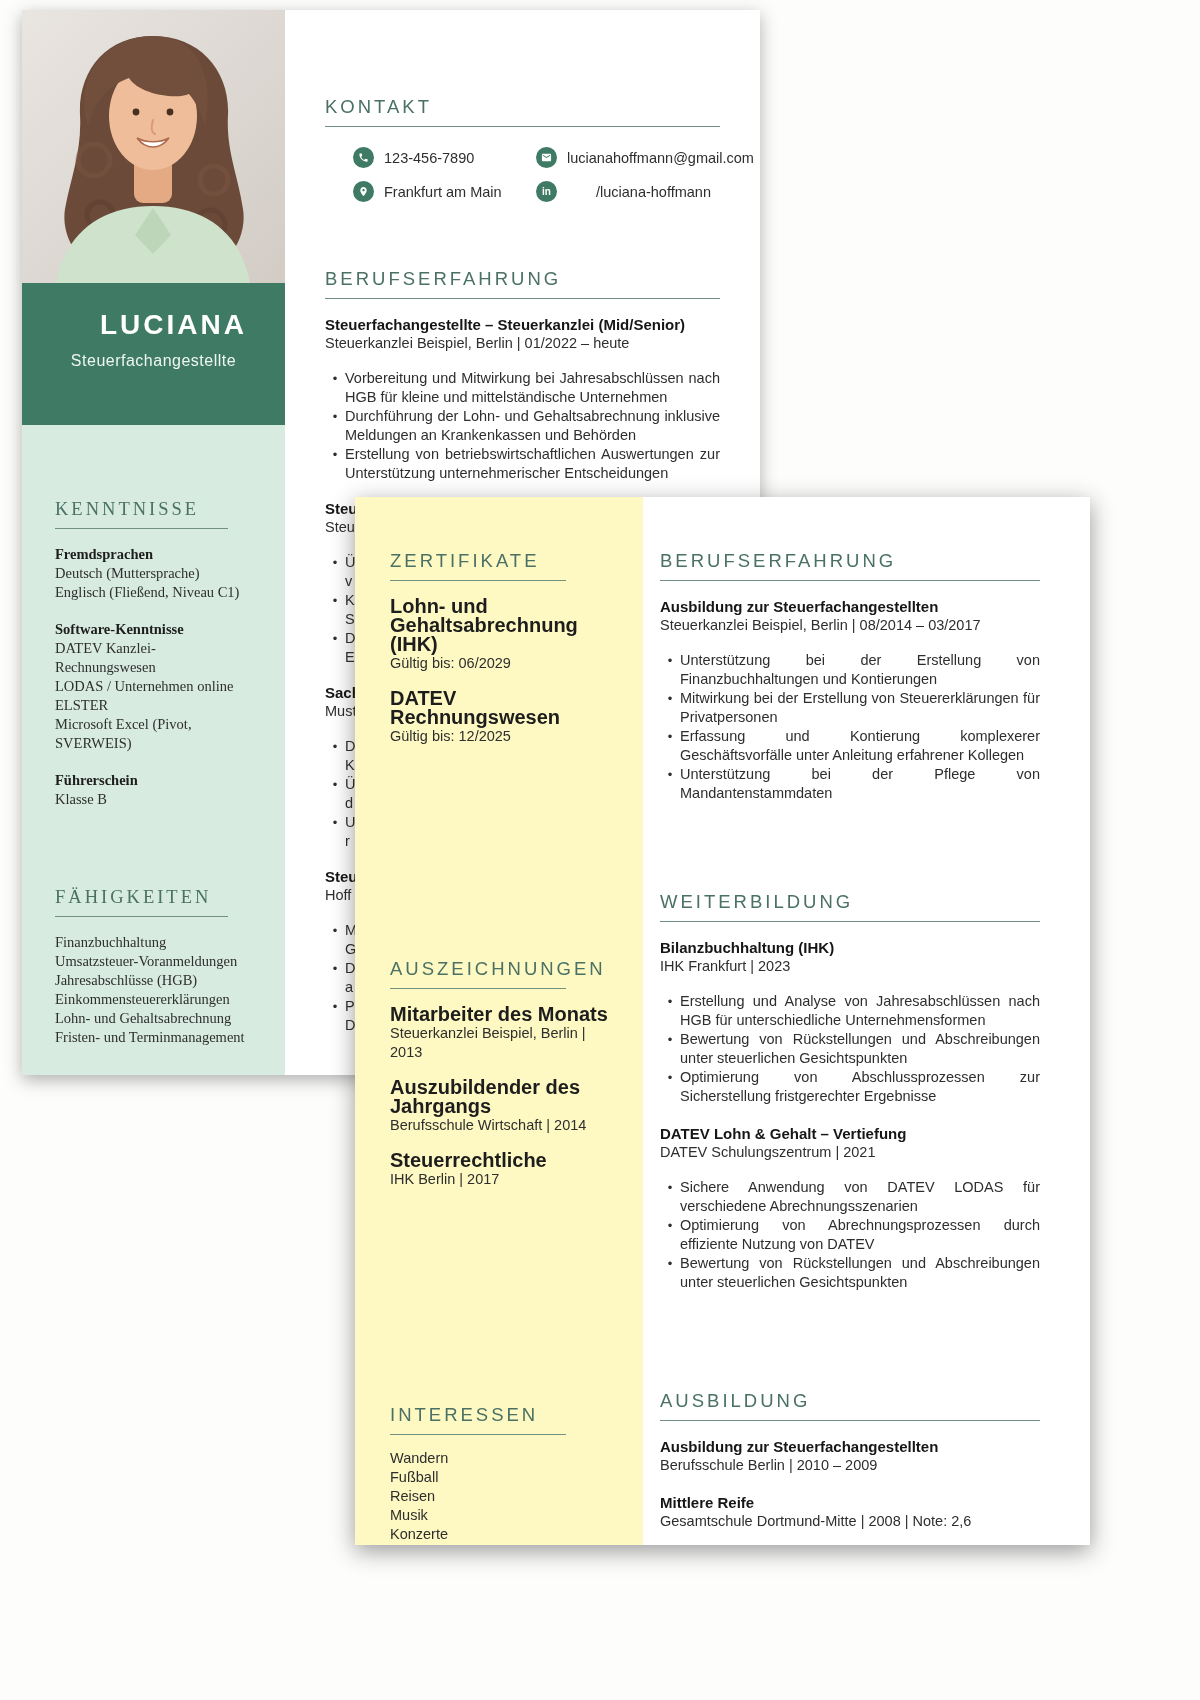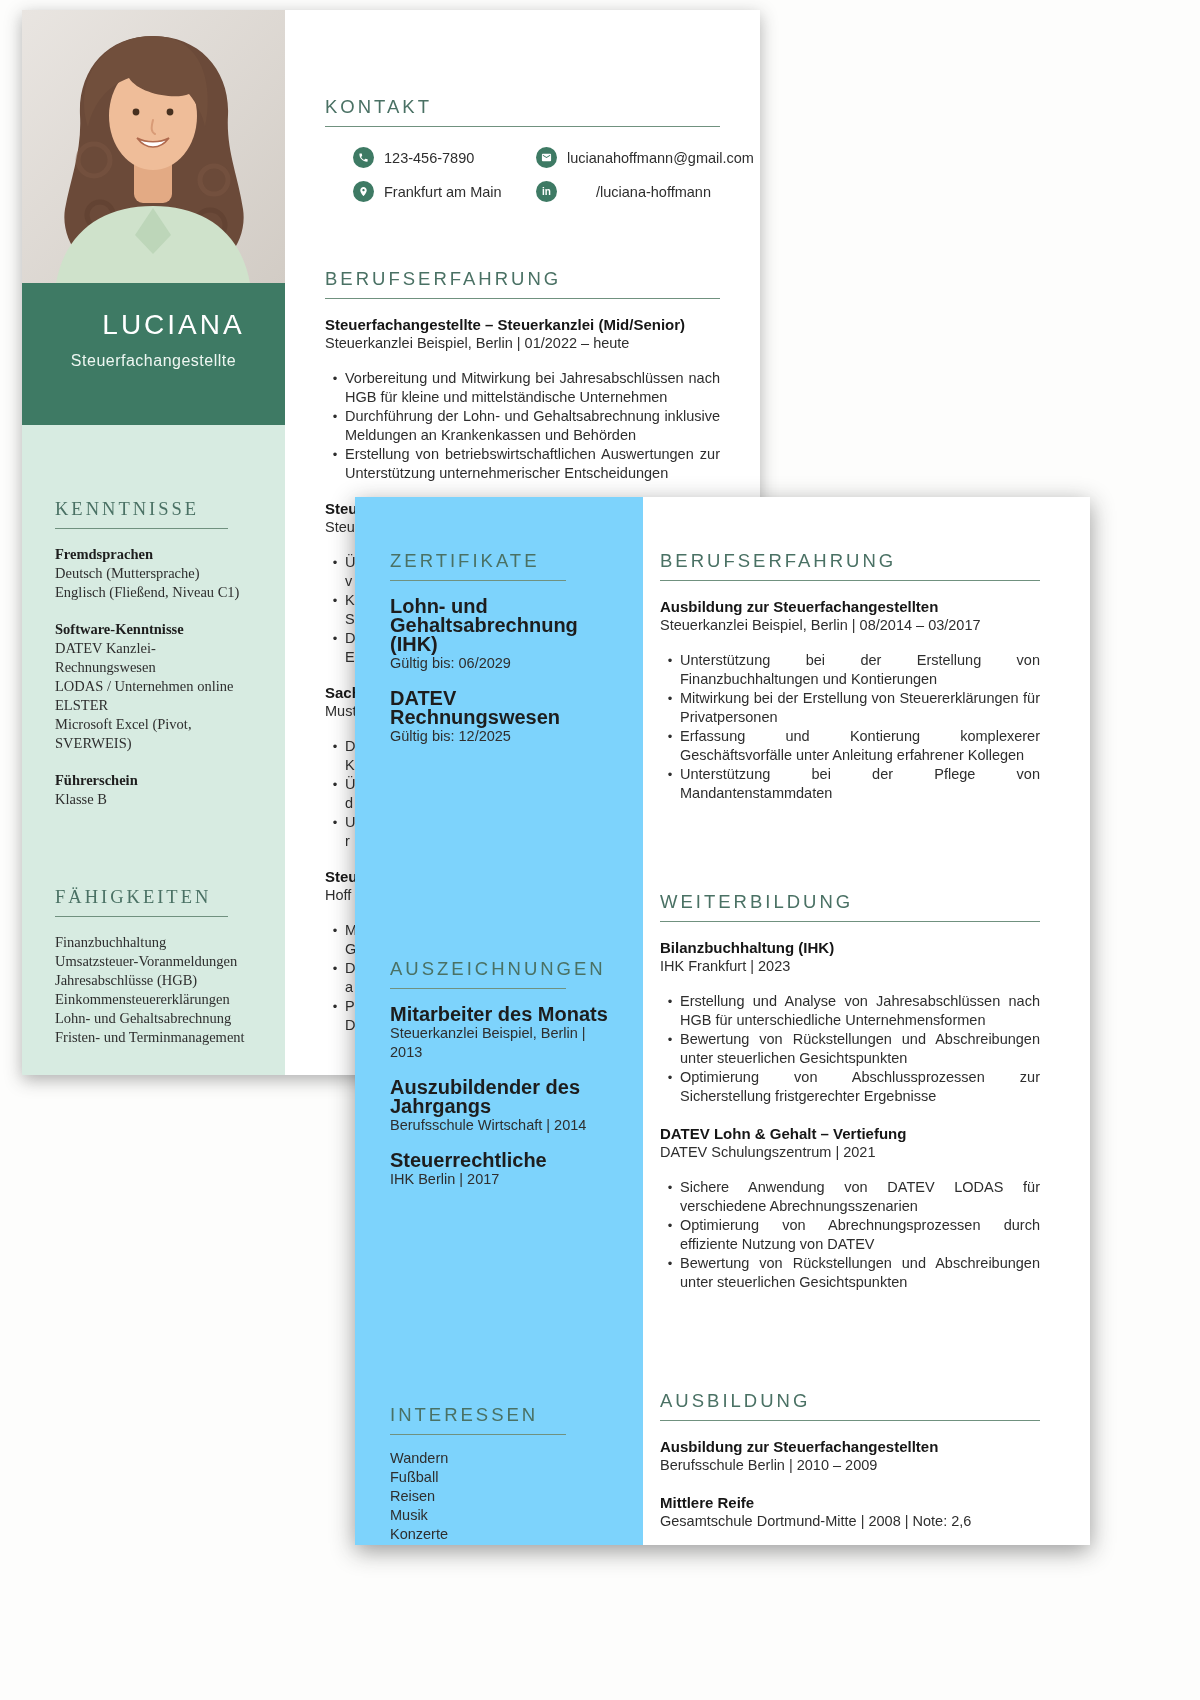--- a/index.html
+++ b/index.html
@@ -7,21 +7,21 @@
          font-family:"Liberation Sans", sans-serif;color:#2e2e2e;}
   .page{position:absolute;background:#ffffff;overflow:hidden;}
   .page1{left:22px;top:10px;width:738px;height:1065px;box-shadow:0 5px 16px rgba(50,50,50,.38);z-index:1;}
   .page2{left:355px;top:497px;width:735px;height:1048px;box-shadow:0 6px 22px rgba(30,30,30,.45);z-index:2;}
 
   
   .sidebar{position:absolute;left:0;top:0;bottom:0;width:263px;background:#d7ebe1;}
   .photo{position:absolute;left:0;top:0;width:263px;height:273px;overflow:hidden;}
   .namebox{position:absolute;left:0;top:273px;width:263px;height:142px;background:#3e7a64;
            text-align:center;box-sizing:border-box;padding-top:20px;}
-  .namebox .nm{color:#fff;font-size:28px;letter-spacing:3px;line-height:43px;font-weight:400;padding-left:40px;}
+  .namebox .nm{color:#fff;font-size:28px;letter-spacing:3px;line-height:43px;font-weight:700;padding-left:40px;}
   .namebox .role{color:#eef7f2;font-size:16px;letter-spacing:.5px;margin-top:6px;font-weight:400;}
   .side-body{position:absolute;left:0;top:415px;right:0;bottom:0;box-sizing:border-box;padding:74px 30px 0 33px;font-family:Liberation Serif, serif;}
   .sec-title{font-size:18.5px;letter-spacing:3px;color:#4a7164;font-weight:400;}
   .rule{border-bottom:1.5px solid #70917f;margin-top:8px;}
   .rule.short{width:173px;}
   .group{margin-top:18px;}
   .group-label{font-weight:700;font-size:14.5px;line-height:19px;color:#1d1d1d;}
   .plain-list div{font-size:14.5px;line-height:19px;}
   .sec-skills{margin-top:78px;}
   .side-body .first{margin-top:16px;}
@@ -45,21 +45,21 @@
   .b-row .bt{flex:1;font-size:14.5px;line-height:19px;text-align:justify;}
   
   .frag-group{margin-top:16px;}
   .frag-line{font-size:14.5px;line-height:19px;}
   .frag-line.bold{font-weight:700;font-size:15px;color:#161616;}
   .frag-b{display:flex;}
   .frag-b .dot{flex:0 0 20px;text-align:center;font-size:13px;line-height:19px;}
   .frag-b.cont .dot{visibility:hidden;}
 
   
-  .mintcol{position:absolute;left:0;top:0;bottom:0;width:288px;background:#7dd3fc;
+  .mintcol{position:absolute;left:0;top:0;bottom:0;width:288px;background:#fef9c3;
            box-sizing:border-box;padding:53px 28px 0 35px;}
   .rule.short2{width:176px;}
   .z-entry{margin-top:16px;}
   .z-name{font-weight:700;font-size:20px;line-height:19px;color:#1d1d1d;}
   .z-meta{font-size:14.5px;line-height:19px;}
   .sec-ausz{margin-top:212px;}
   .sec-inter{margin-top:215px;}
   .inter-list{margin-top:14px;}
   .inter-list div{font-size:14.5px;line-height:19px;}
   .main2{position:absolute;left:288px;top:0;right:0;bottom:0;box-sizing:border-box;padding:53px 50px 0 17px;}

